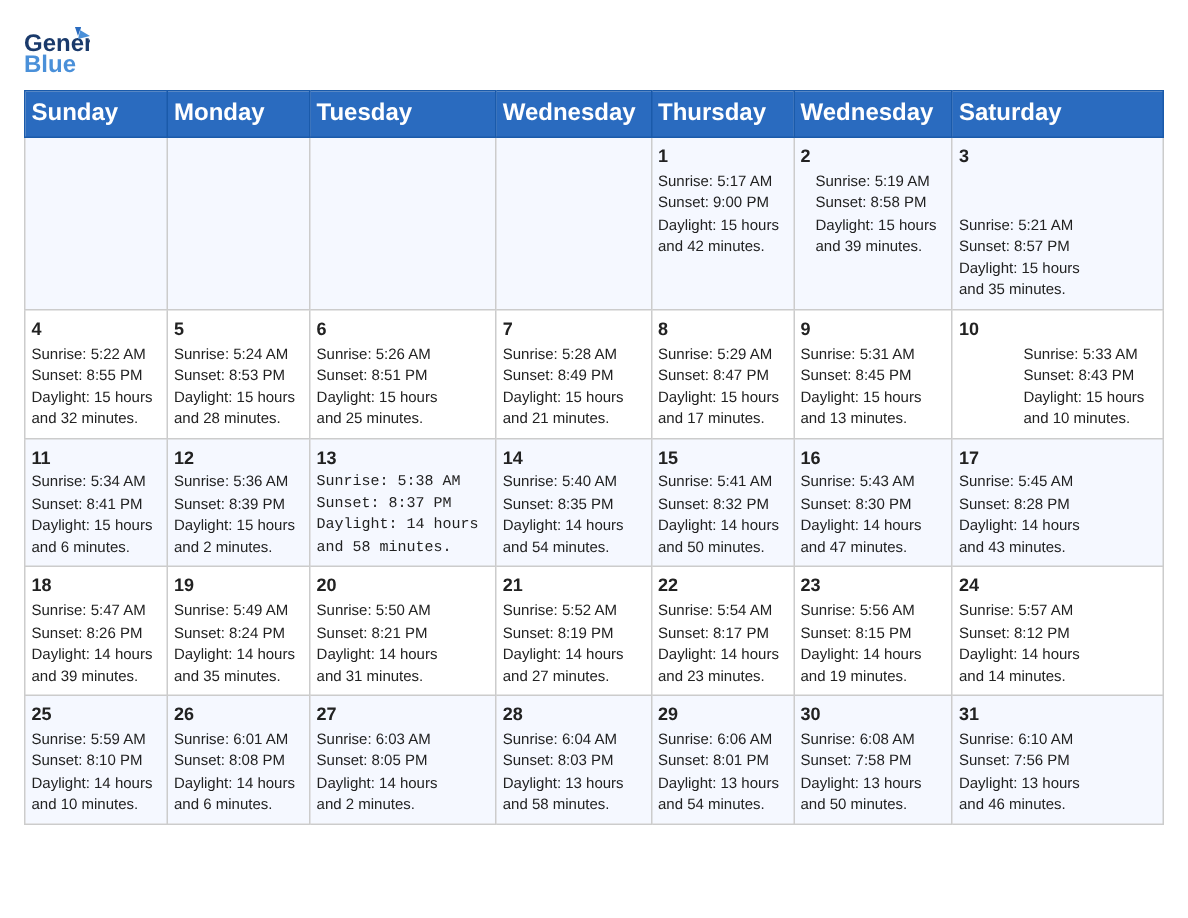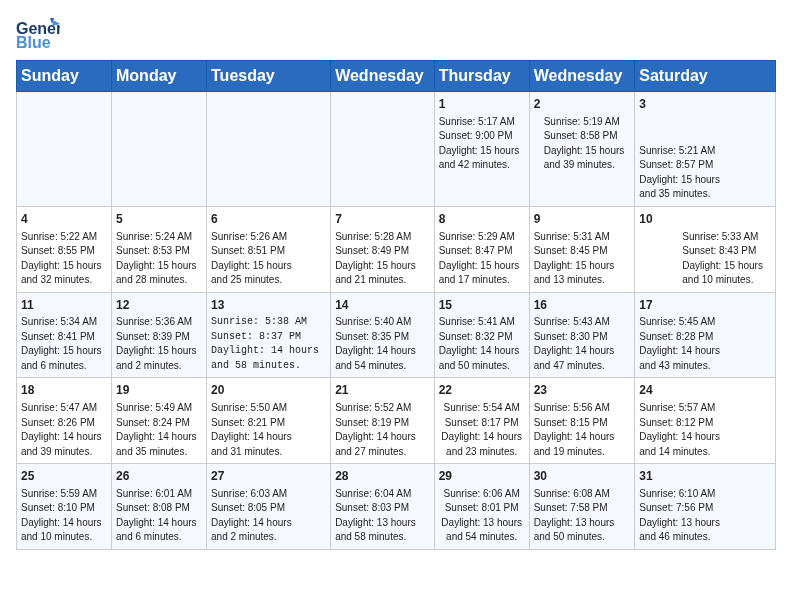--- a/index.html
+++ b/index.html
@@ -263,21 +263,21 @@
         </td>
         <td>
           <span class="day-num">21</span>
           <div class="day-info" style="white-space: pre-line;">Sunrise: 5:52 AM
 Sunset: 8:19 PM
 Daylight: 14 hours
 and 27 minutes.</div>
         </td>
         <td>
           <span class="day-num">22</span>
-          <div class="day-info" style="white-space: pre-line; text-align: center;">Sunrise: 5:54 AM
+          <div class="day-info" style="white-space: pre-line;">Sunrise: 5:54 AM
 Sunset: 8:17 PM
 Daylight: 14 hours
 and 23 minutes.</div>
         </td>
         <td>
           <span class="day-num">23</span>
           <div class="day-info" style="white-space: pre-line;">Sunrise: 5:56 AM
 Sunset: 8:15 PM
 Daylight: 14 hours
 and 19 minutes.</div>
@@ -314,21 +314,21 @@
         </td>
         <td>
           <span class="day-num">28</span>
           <div class="day-info" style="white-space: pre-line;">Sunrise: 6:04 AM
 Sunset: 8:03 PM
 Daylight: 13 hours
 and 58 minutes.</div>
         </td>
         <td>
           <span class="day-num">29</span>
-          <div class="day-info" style="white-space: pre-line; text-align: center;">Sunrise: 6:06 AM
+          <div class="day-info" style="white-space: pre-line;">Sunrise: 6:06 AM
 Sunset: 8:01 PM
 Daylight: 13 hours
 and 54 minutes.</div>
         </td>
         <td>
           <span class="day-num">30</span>
           <div class="day-info" style="white-space: pre-line;">Sunrise: 6:08 AM
 Sunset: 7:58 PM
 Daylight: 13 hours
 and 50 minutes.</div>

